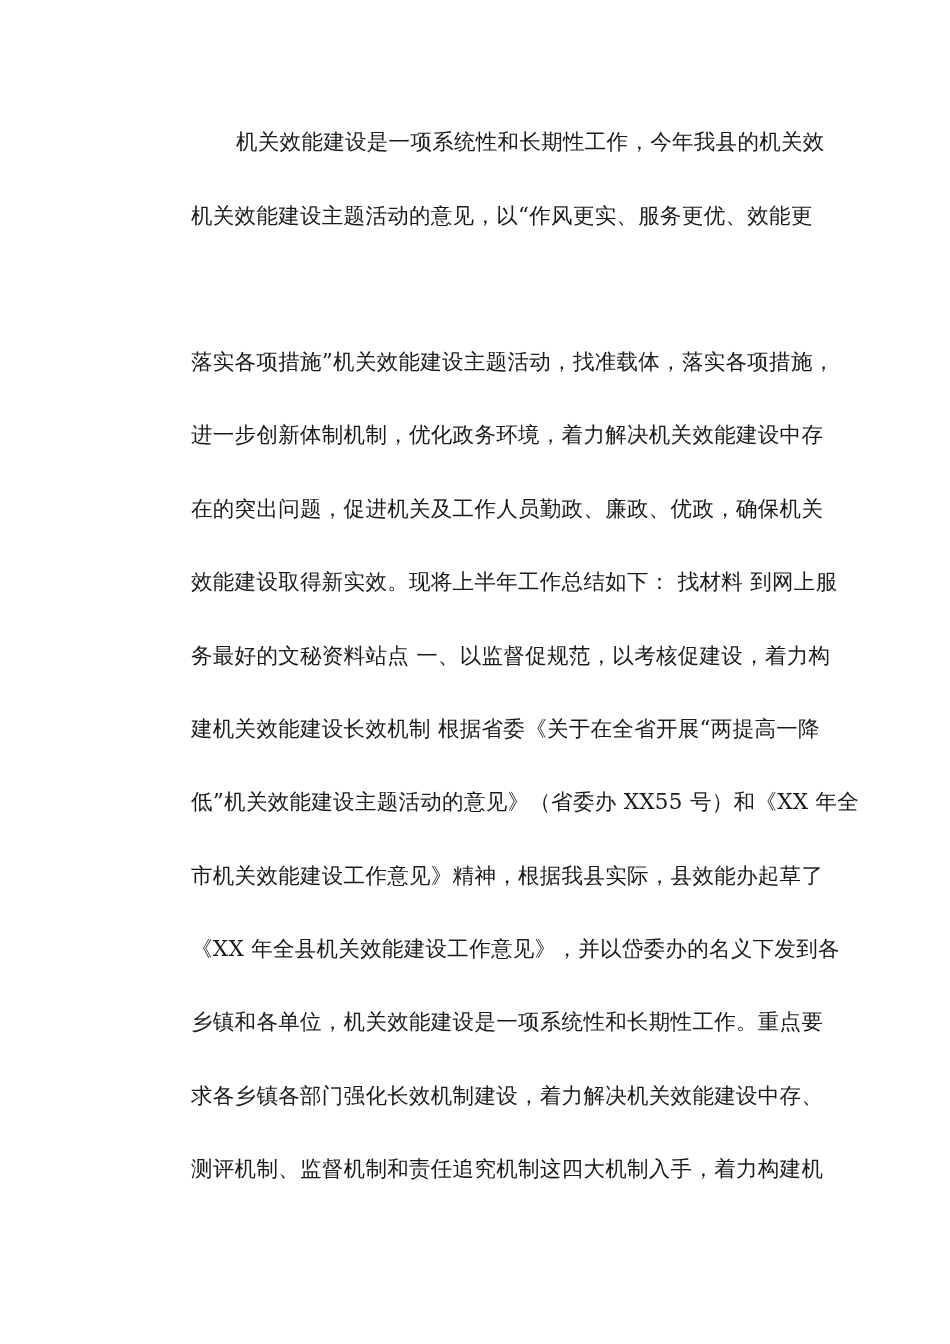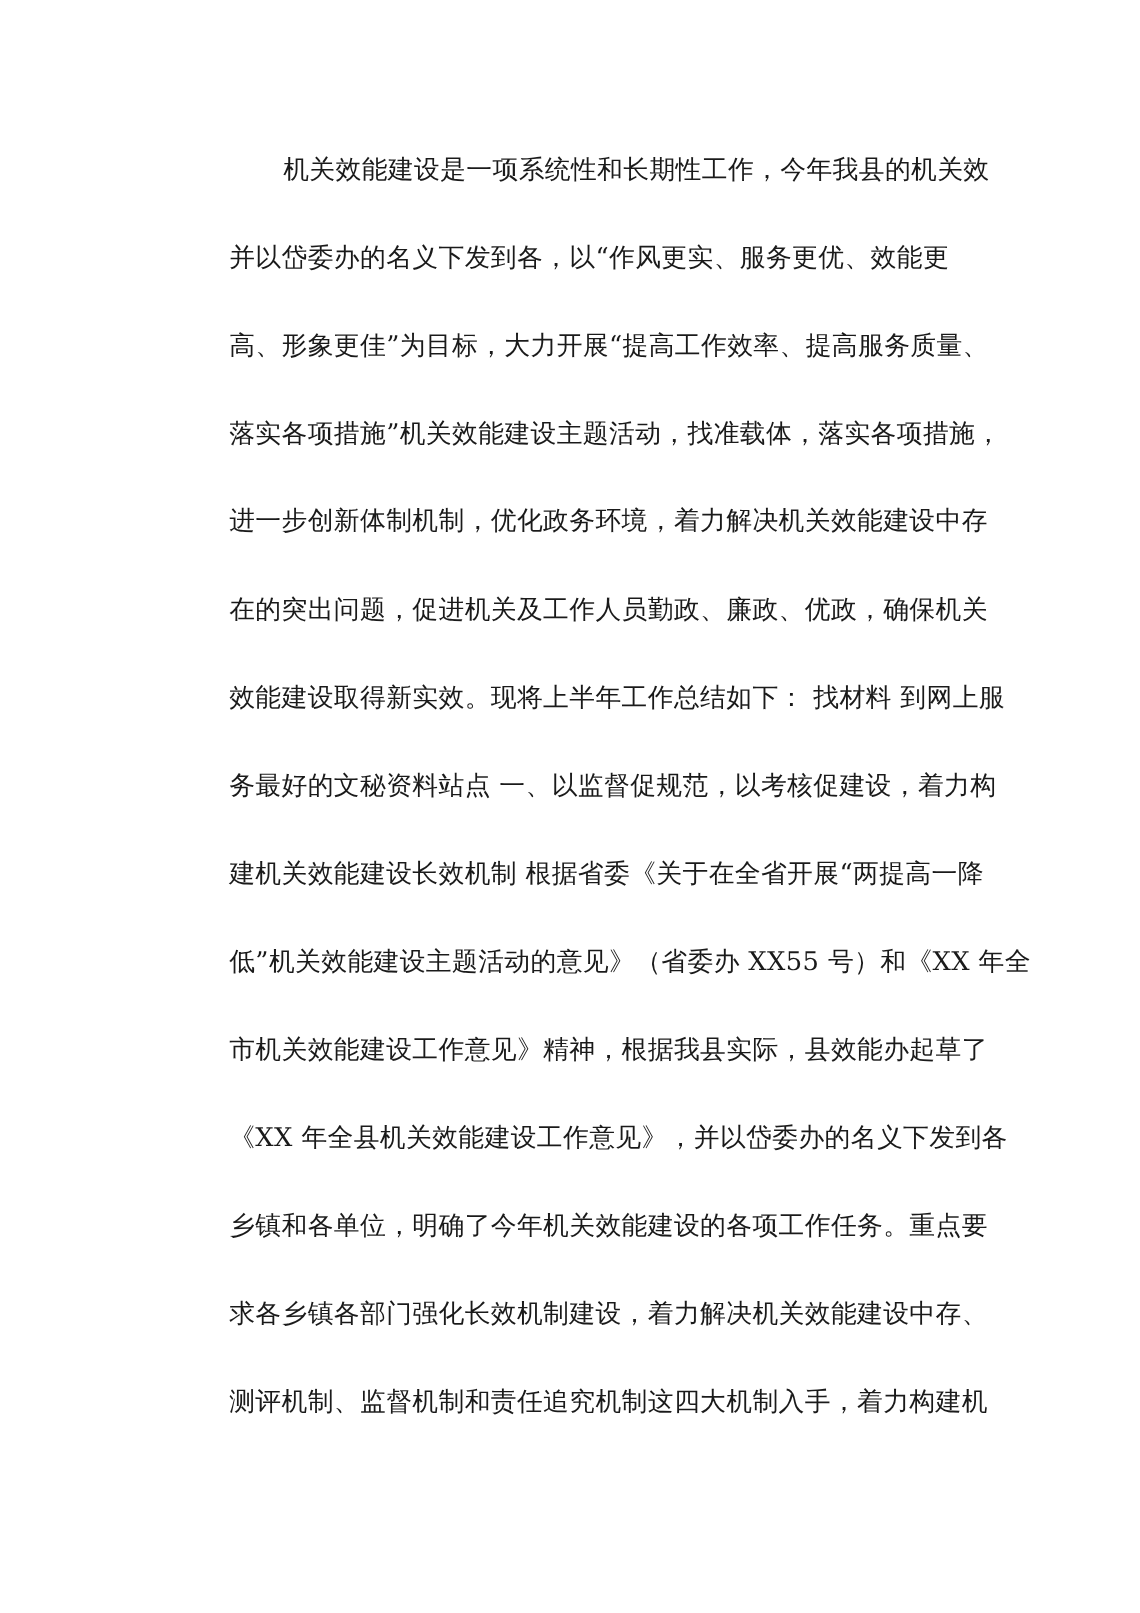--- a/index.html
+++ b/index.html
@@ -33,27 +33,26 @@
       white-space: nowrap;
       letter-spacing: 0.3px;
     }
     .line.indent { left: 190px; }
   </style>
 </head>
 <body>
 
 <div class="page">
   <div class="line indent" style="top:127px">机关效能建设是一项系统性和长期性工作，今年我县的机关效</div>
-  <div class="line" style="top:201px">并以岱委办的名义下发到各，以“作风更实、服务更优、效能更</div>
-  <div class="line" style="top:274px">高、形象更佳”为目标，大力开展“提高工作效率、提高服务质量、</div>
+  <div class="line" style="top:201px">机关效能建设主题活动的意见，以“作风更实、服务更优、效能更</div>
   <div class="line" style="top:347px">落实各项措施”机关效能建设主题活动，找准载体，落实各项措施，</div>
   <div class="line" style="top:420px">进一步创新体制机制，优化政务环境，着力解决机关效能建设中存</div>
   <div class="line" style="top:494px">在的突出问题，促进机关及工作人员勤政、廉政、优政，确保机关</div>
   <div class="line" style="top:567px">效能建设取得新实效。现将上半年工作总结如下： 找材料 到网上服</div>
   <div class="line" style="top:641px">务最好的文秘资料站点 一、以监督促规范，以考核促建设，着力构</div>
   <div class="line" style="top:714px">建机关效能建设长效机制 根据省委《关于在全省开展“两提高一降</div>
   <div class="line" style="top:787px">低”机关效能建设主题活动的意见》（省委办 XX55 号）和《XX 年全</div>
   <div class="line" style="top:934px">《XX 年全县机关效能建设工作意见》，并以岱委办的名义下发到各</div>
   <div class="line" style="top:861px">市机关效能建设工作意见》精神，根据我县实际，县效能办起草了</div>
-  <div class="line" style="top:1007px">乡镇和各单位，明确了今年机关效能建设的各项工作任务。重点要</div>
+  <div class="line" style="top:1007px">乡镇和各单位，机关效能建设是一项系统性和长期性工作。重点要</div>
   <div class="line" style="top:1081px">求各乡镇各部门强化长效机制建设，着力解决机关效能建设中存、</div>
   <div class="line" style="top:1154px">测评机制、监督机制和责任追究机制这四大机制入手，着力构建机</div>
 </div>
 
 </body></html>

